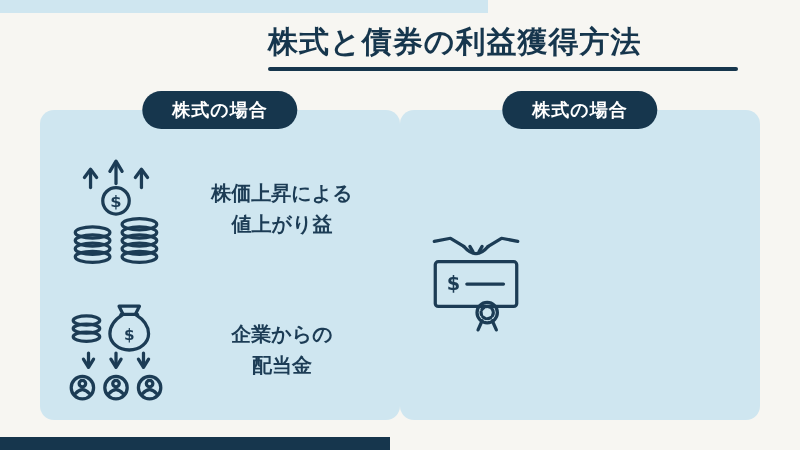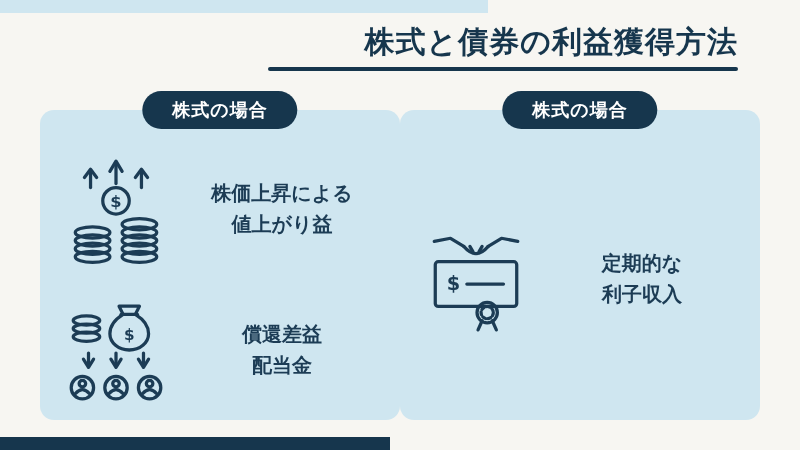--- a/index.html
+++ b/index.html
@@ -14,21 +14,21 @@
     width:488px;height:13px;
     background:#cfe6f0;
   }
   .bottom-bar{
     position:absolute;bottom:0;left:0;
     width:390px;height:13px;
     background:#16364d;
   }
   .header{
     position:absolute;top:22px;left:268px;width:470px;
-    text-align:right;
+    text-align:left;
   }
   .title{
     margin:0;
     font-size:30px;
     font-weight:800;
     color:#16364d;
     letter-spacing:1px;
     line-height:1.3;
   }
   .title-underline{
@@ -160,21 +160,21 @@
             <circle class="stroke" cx="22" cy="88" r="3.2"></circle>
             <path class="stroke" d="M15,98 q7,-8 14,0"></path>
             <circle class="stroke" cx="55" cy="92" r="11"></circle>
             <circle class="stroke" cx="55" cy="88" r="3.2"></circle>
             <path class="stroke" d="M48,98 q7,-8 14,0"></path>
             <circle class="stroke" cx="88" cy="92" r="11"></circle>
             <circle class="stroke" cx="88" cy="88" r="3.2"></circle>
             <path class="stroke" d="M81,98 q7,-8 14,0"></path>
           </svg>
         </span>
-        <p class="item-text">償還差益
+        <p class="item-text">企業からの
 配当金</p>
       </div>
     </section>
 
     <section class="panel">
       <div class="pill">株式の場合</div>
 
       <div class="row">
         <span class="icon-box">
           <svg viewBox="0 0 110 110">
@@ -188,22 +188,20 @@
             <rect class="stroke" x="15" y="38" width="80" height="44" rx="3"></rect>
             <text class="glyph" x="33" y="66" font-size="19" text-anchor="middle">$</text>
             <path class="stroke" d="M46,60 H82"></path>
 
             <circle class="stroke" cx="66" cy="88" r="10"></circle>
             <circle class="stroke" cx="66" cy="88" r="6" stroke-dasharray="3 2.4"></circle>
             <path class="stroke" d="M61,96 l-4,9"></path>
             <path class="stroke" d="M71,96 l4,9"></path>
           </svg>
         </span>
-        <p class="item-text">定期的な
-利子収入</p>
       </div>
 
     </section>
 
   </div>
 
   <div class="bottom-bar"></div>
 
 </div>
 

